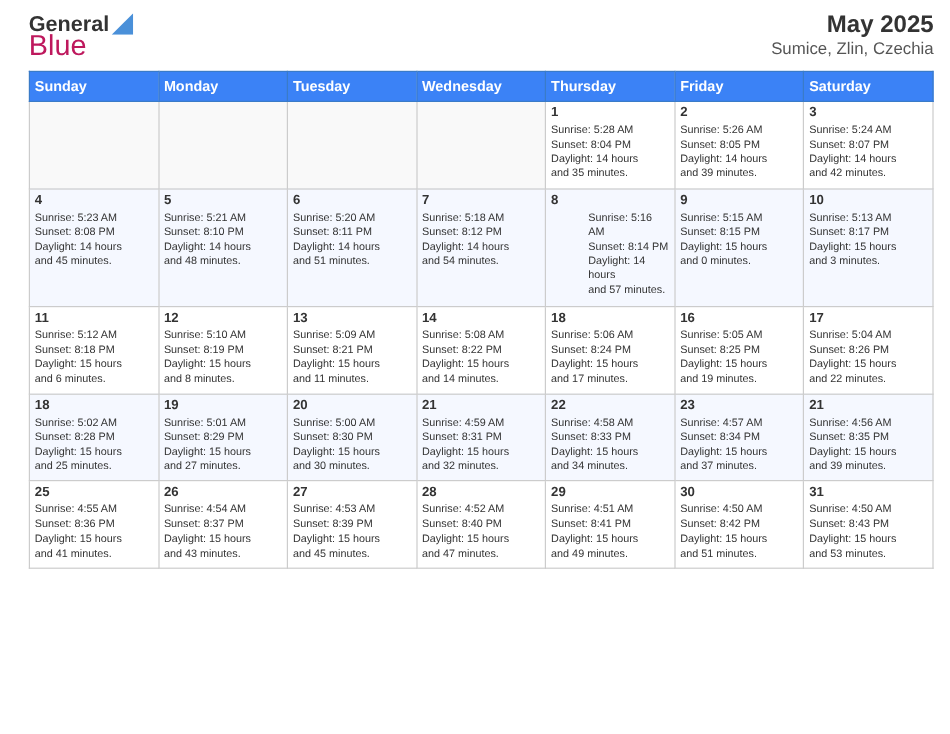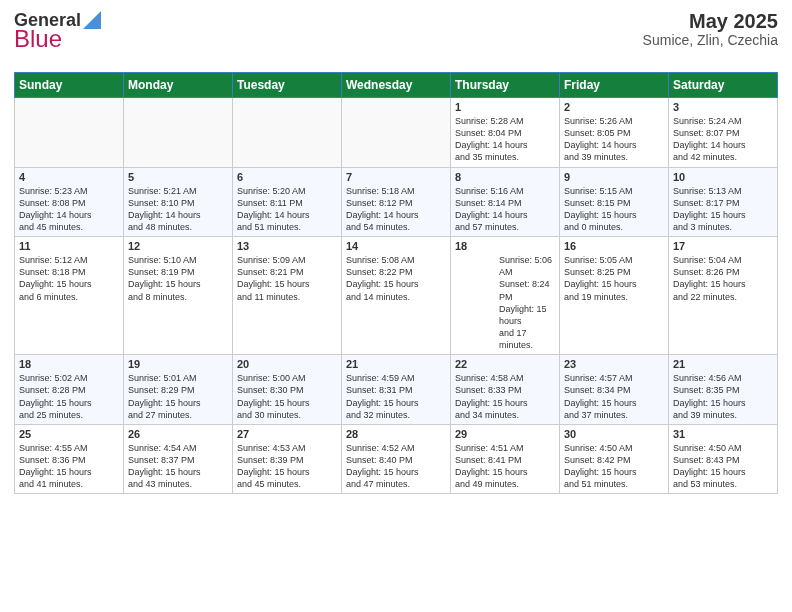--- a/index.html
+++ b/index.html
@@ -9,22 +9,21 @@
       width: 792px;
       height: 612px;
       overflow: hidden;
     }
     .page {
       width: 792px;
       height: 484px;
       background: #fff;
       display: flex;
       flex-direction: column;
-      padding: 10px 14px 10px 14px;
-      gap: 13px;
+      padding: 10px 14px 10px 24px;
     }
     .header {
       display: flex;
       justify-content: space-between;
       align-items: flex-start;
       margin-bottom: 6px;
     }
     .logo {
       display: flex;
       align-items: center;
@@ -51,21 +50,21 @@
     .title-location {
       font-size: 14px;
       color: #555;
     }
     .calendar {
       width: 100%;
       border-collapse: collapse;
       flex: 1;
     }
     .calendar th {
-      background: #15803d;
+      background: #3b82f6;
       color: #fff;
       font-size: 12px;
       font-weight: bold;
       padding: 5px 4px;
       text-align: left;
       border: 1px solid #3a7bc8;
     }
     .calendar td {
       border: 1px solid #ccc;
       vertical-align: top;
@@ -188,21 +187,21 @@
           </td>
           <td>
             <span class="day-number">7</span>
             <div class="cell-text" style="white-space: pre-line;">Sunrise: 5:18 AM
 Sunset: 8:12 PM
 Daylight: 14 hours
 and 54 minutes.</div>
           </td>
           <td>
             <span class="day-number">8</span>
-            <div class="cell-text" style="white-space: pre-line;">Sunrise: 5:16 AM
+            <div class="cell-text" style="white-space: pre-line; margin-left: 31px;">Sunrise: 5:16 AM
 Sunset: 8:14 PM
 Daylight: 14 hours
 and 57 minutes.</div>
           </td>
           <td>
             <span class="day-number">9</span>
             <div class="cell-text" style="white-space: pre-line;">Sunrise: 5:15 AM
 Sunset: 8:15 PM
 Daylight: 15 hours
 and 0 minutes.</div>
@@ -239,21 +238,21 @@
           </td>
           <td>
             <span class="day-number">14</span>
             <div class="cell-text" style="white-space: pre-line;">Sunrise: 5:08 AM
 Sunset: 8:22 PM
 Daylight: 15 hours
 and 14 minutes.</div>
           </td>
           <td>
             <span class="day-number">18</span>
-            <div class="cell-text" style="white-space: pre-line; margin-left: 44px;">Sunrise: 5:06 AM
+            <div class="cell-text" style="white-space: pre-line;">Sunrise: 5:06 AM
 Sunset: 8:24 PM
 Daylight: 15 hours
 and 17 minutes.</div>
           </td>
           <td>
             <span class="day-number">16</span>
             <div class="cell-text" style="white-space: pre-line;">Sunrise: 5:05 AM
 Sunset: 8:25 PM
 Daylight: 15 hours
 and 19 minutes.</div>

